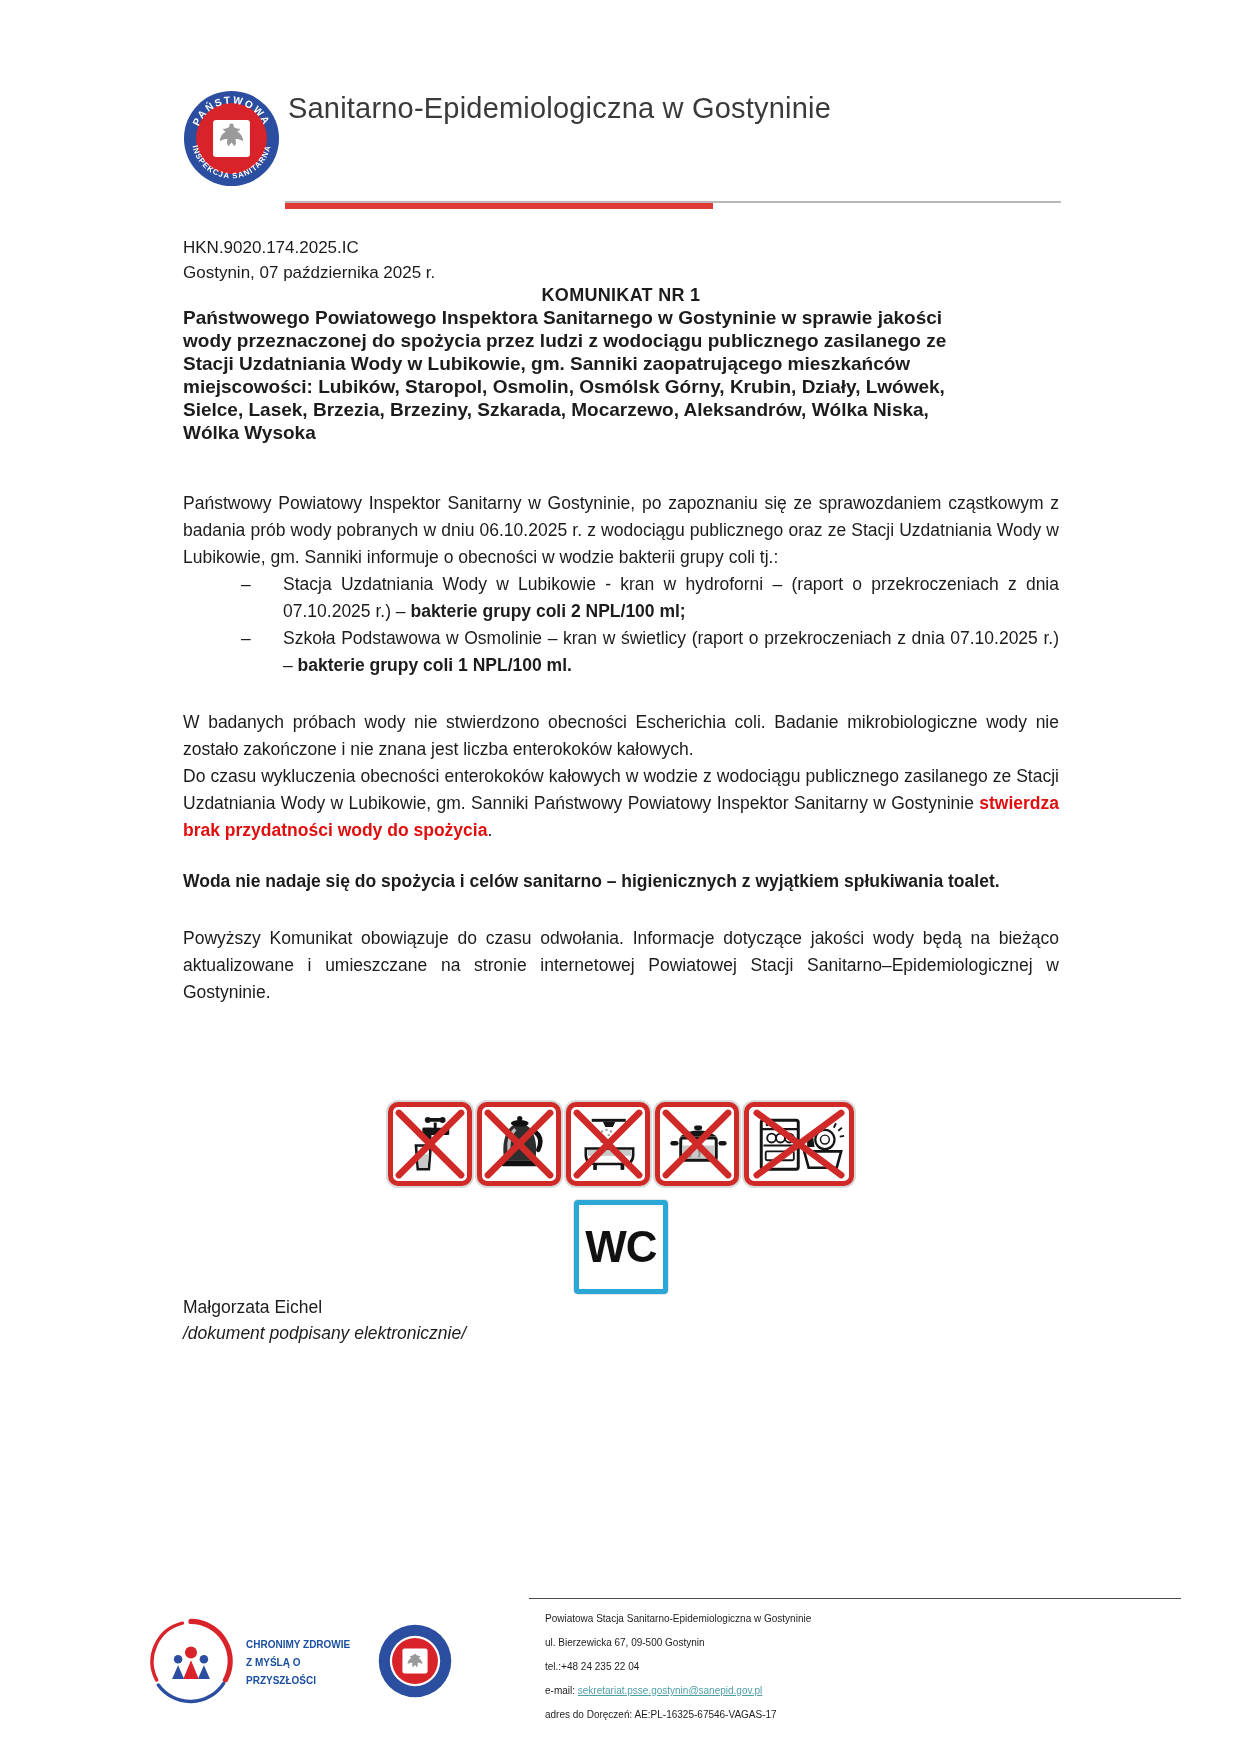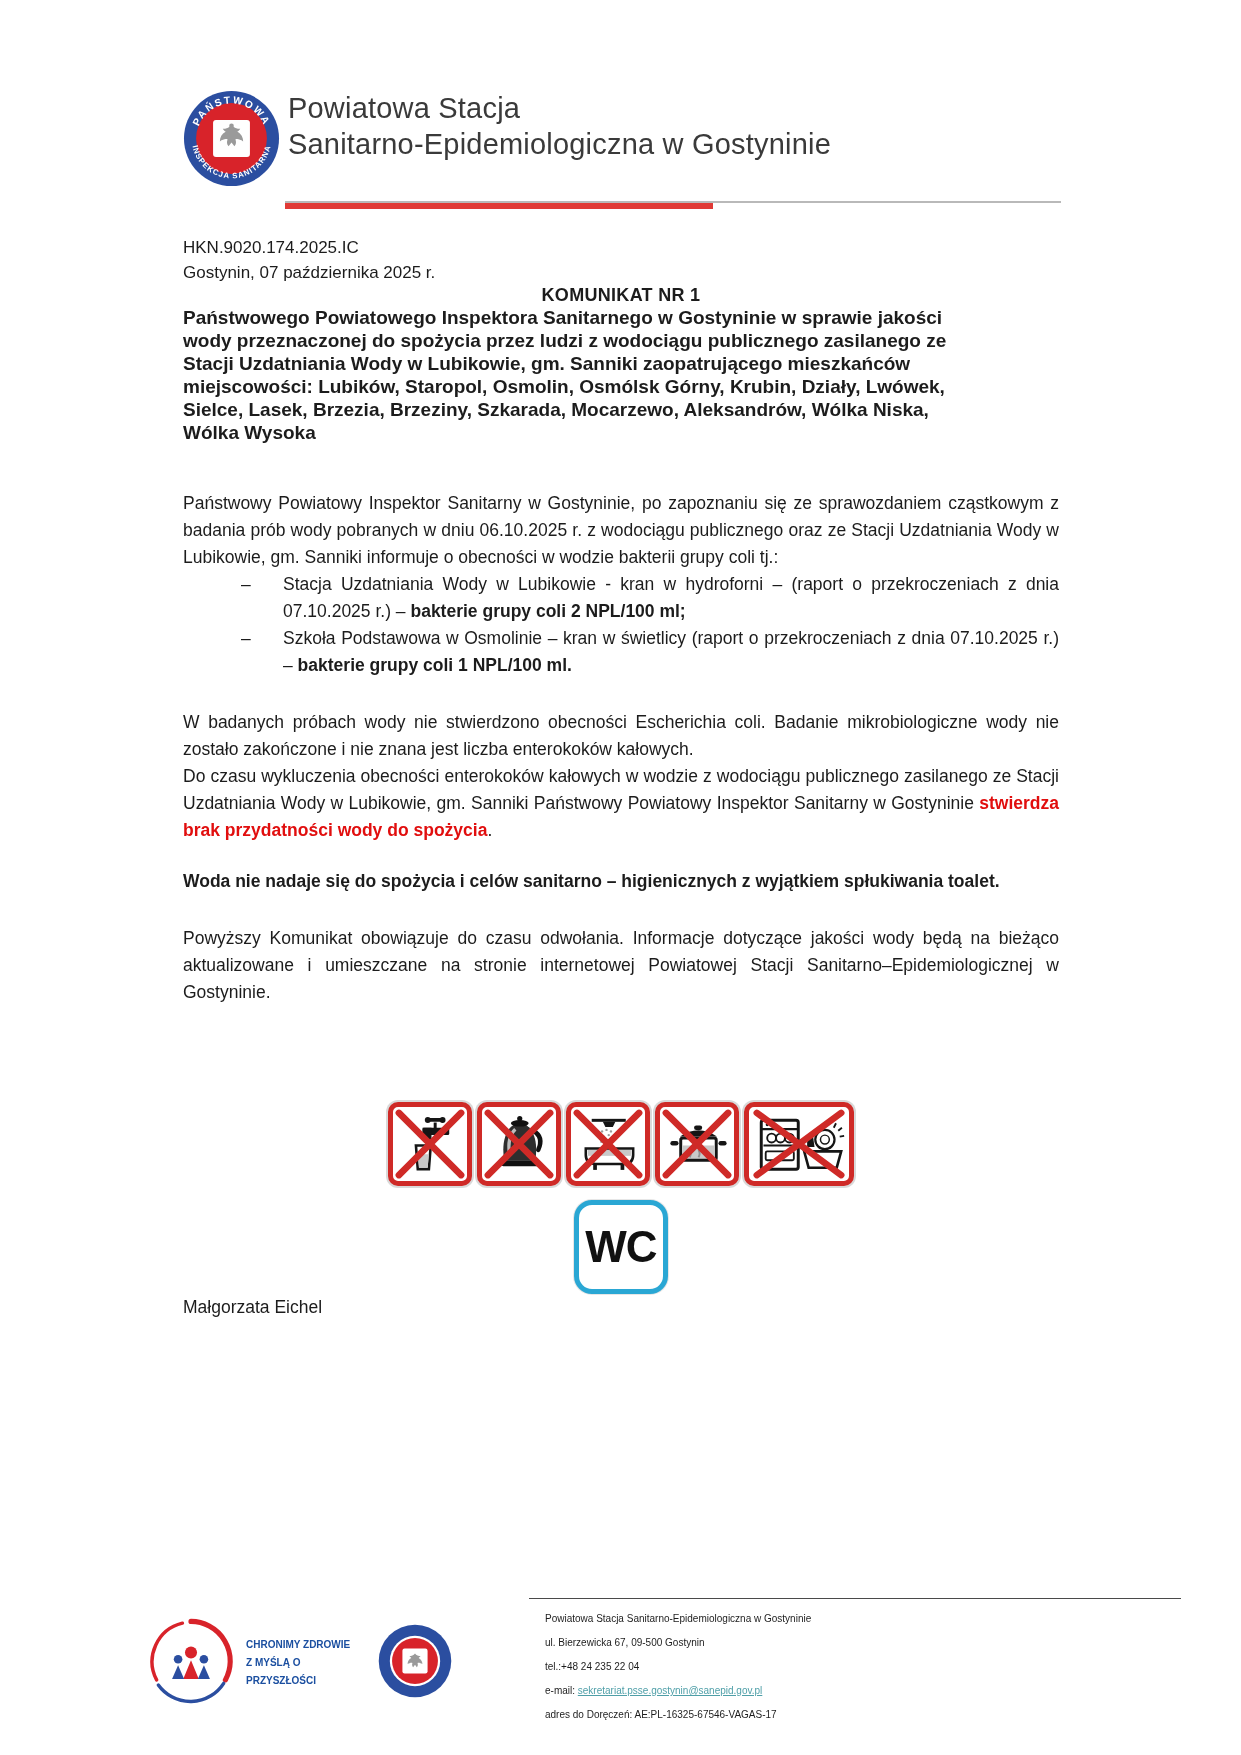--- a/index.html
+++ b/index.html
@@ -43,21 +43,21 @@
   
   .picto-row { margin-top:96px; display:flex; justify-content:center; align-items:flex-start; gap:5px; }
   .picto {
     display:block; width:84px; height:84px; background:#fff;
     border:5px solid #cf2a27; border-radius:10px; box-shadow:0 0 0 2px #d9d9d9;
   }
   .picto.wide { width:110px; }
   .picto svg { display:block; width:100%; height:100%; }
   .wc-wrap { display:flex; justify-content:center; margin-top:14px; }
   .wc-sign {
-    width:94px; height:94px; border:5px solid #2aa7d4; border-radius:18px; background:#fff;
+    width:94px; height:94px; border:5px solid #2aa7d4; border-radius:4px; background:#fff;
     display:flex; align-items:center; justify-content:center;
     font-size:44px; font-weight:bold; color:#111; letter-spacing:-1px;
     box-shadow:0 0 0 1px #e6e6e6;
   }
 
   
   .signature { font-size:17.5px; line-height:26px; }
   .signature .note { font-style:italic; }
 
   
@@ -88,21 +88,20 @@
         <text font-size="10.5" font-weight="bold" fill="#ffffff" letter-spacing="2">
           <textPath href="#arcTop" startOffset="50%" text-anchor="middle">PAŃSTWOWA</textPath>
         </text>
         <text font-size="8" font-weight="bold" fill="#ffffff" letter-spacing="1">
           <textPath href="#arcBot" startOffset="50%" text-anchor="middle">INSPEKCJA SANITARNA</textPath>
         </text>
       </svg>
     </span>
     <div class="hdr-text">
       <div class="org-title">
-        <div>Powiatowa Stacja</div>
         <div>Sanitarno-Epidemiologiczna w Gostyninie</div>
       </div>
     </div>
   </div>
   <div class="rules">
     <div class="rule-gray"></div>
     <div class="rule-red"></div>
   </div>
 
   <div class="meta">
@@ -223,20 +222,21 @@
   </div>
 
   <div class="wc-wrap">
     <div class="wc-sign">
       <span>WC</span>
     </div>
   </div>
 
   <div class="signature">
     <div>Małgorzata Eichel</div>
+    <div class="note">/dokument podpisany elektronicznie/</div>
   </div>
 
   <div class="footer">
     <div class="f-logos">
       <span>
         <svg width="86" height="86" viewBox="0 0 100 100">
           <path d="M50 4 a46 46 0 0 1 40 68" fill="none" stroke="#d8232a" stroke-width="6" stroke-linecap="round"></path>
           <path d="M88 76 a46 46 0 0 1 -76 2" fill="none" stroke="#2b4ea0" stroke-width="4" stroke-linecap="round"></path>
           <path d="M10 72 a46 46 0 0 1 30 -66" fill="none" stroke="#d8232a" stroke-width="4" stroke-linecap="round"></path>
           <circle cx="50" cy="40" r="7" fill="#d8232a"></circle>

